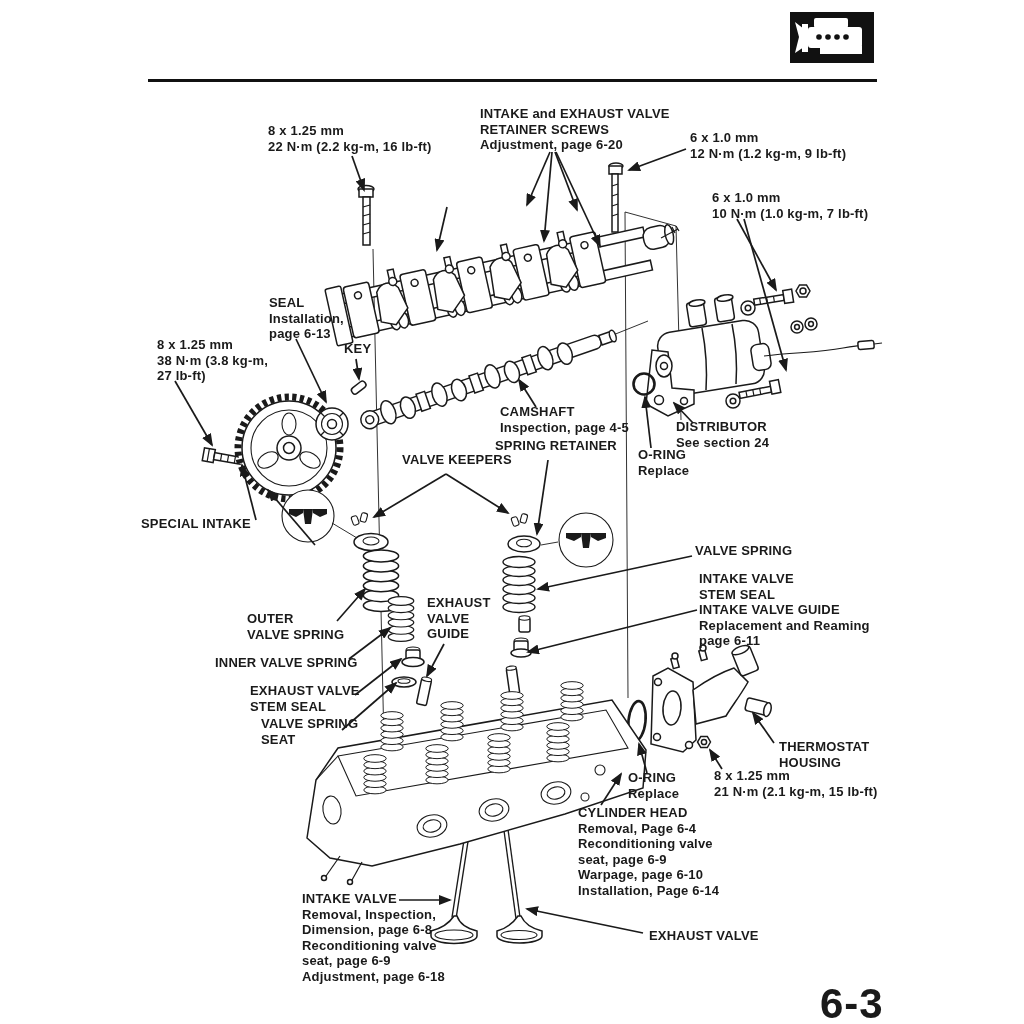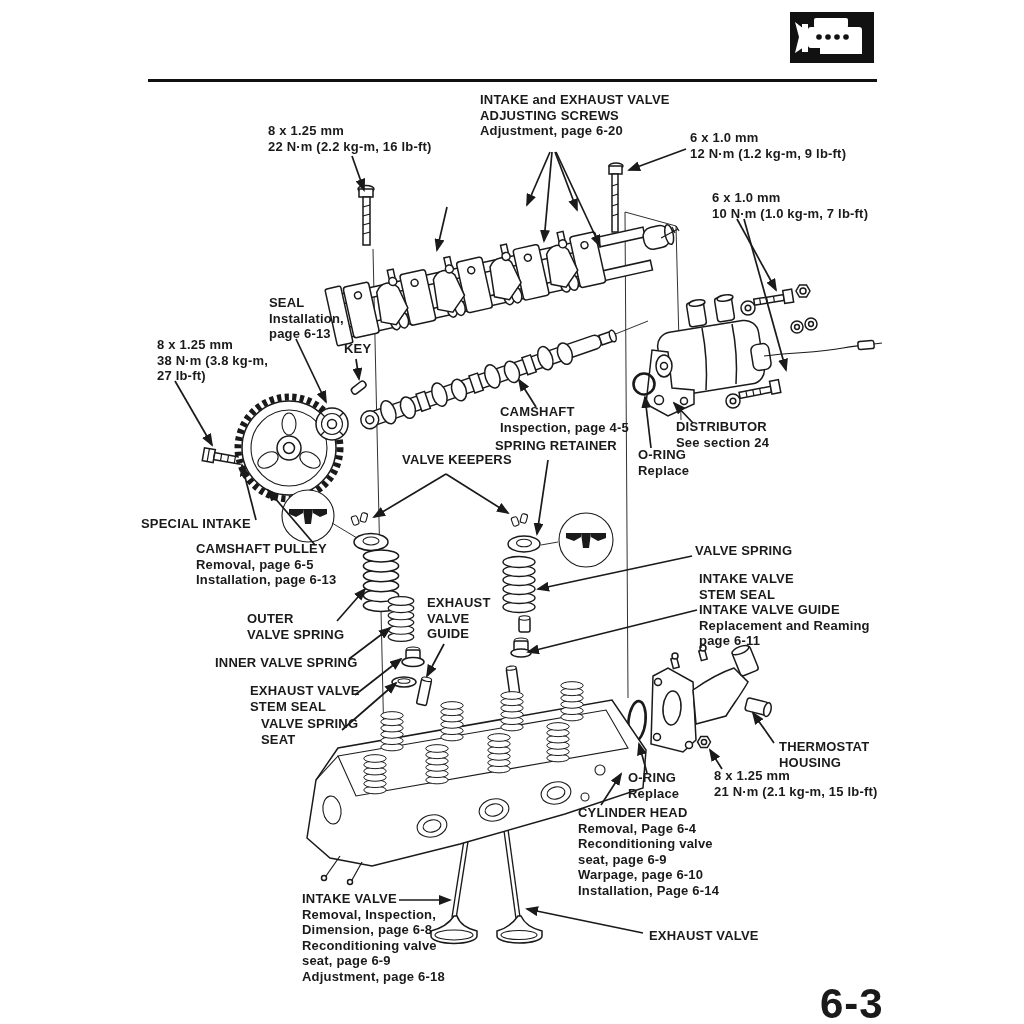--- a/index.html
+++ b/index.html
@@ -389,23 +389,23 @@
     <path class="ld" d="M601,805 L621,774"></path>
     <path class="ld" d="M399,900 L450,900"></path>
     <path class="ld" d="M643,933 L527,909"></path>
   </g>
 </svg>
 
 <div class="co" style="left:268px;top:123px">
   <div>8 x 1.25 mm</div>
   <div>22 N·m (2.2 kg-m, 16 lb-ft)</div>
 </div>
-<div class="co" style="left:480px;top:92px">
+<div class="co" style="left:480px;top:106px">
   <div>INTAKE and EXHAUST VALVE</div>
-  <div>ADJUSTING SCREWS</div>
+  <div>RETAINER SCREWS</div>
   <div class="r">Adjustment, page 6-20</div>
 </div>
 <div class="co" style="left:690px;top:130px">
   <div>6 x 1.0 mm</div>
   <div>12 N·m (1.2 kg-m, 9 lb-ft)</div>
 </div>
 <div class="co" style="left:712px;top:190px">
   <div>6 x 1.0 mm</div>
   <div>10 N·m (1.0 kg-m, 7 lb-ft)</div>
 </div>
@@ -435,25 +435,20 @@
 </div>
 <div class="co" style="left:638px;top:447px">
   <div>O-RING</div>
   <div class="r">Replace</div>
 </div>
 <div class="co" style="left:402px;top:452px">
   <div>VALVE KEEPERS</div>
 </div>
 <div class="co" style="left:141px;top:516px">
   <div>SPECIAL INTAKE</div>
-</div>
-<div class="co" style="left:196px;top:541px">
-  <div>CAMSHAFT PULLEY</div>
-  <div class="r">Removal, page 6-5</div>
-  <div class="r">Installation, page 6-13</div>
 </div>
 <div class="co" style="left:695px;top:543px">
   <div>VALVE SPRING</div>
 </div>
 <div class="co" style="left:699px;top:571px">
   <div>INTAKE VALVE</div>
   <div>STEM SEAL</div>
   <div>INTAKE VALVE GUIDE</div>
   <div class="r">Replacement and Reaming</div>
   <div class="r">page 6-11</div>

